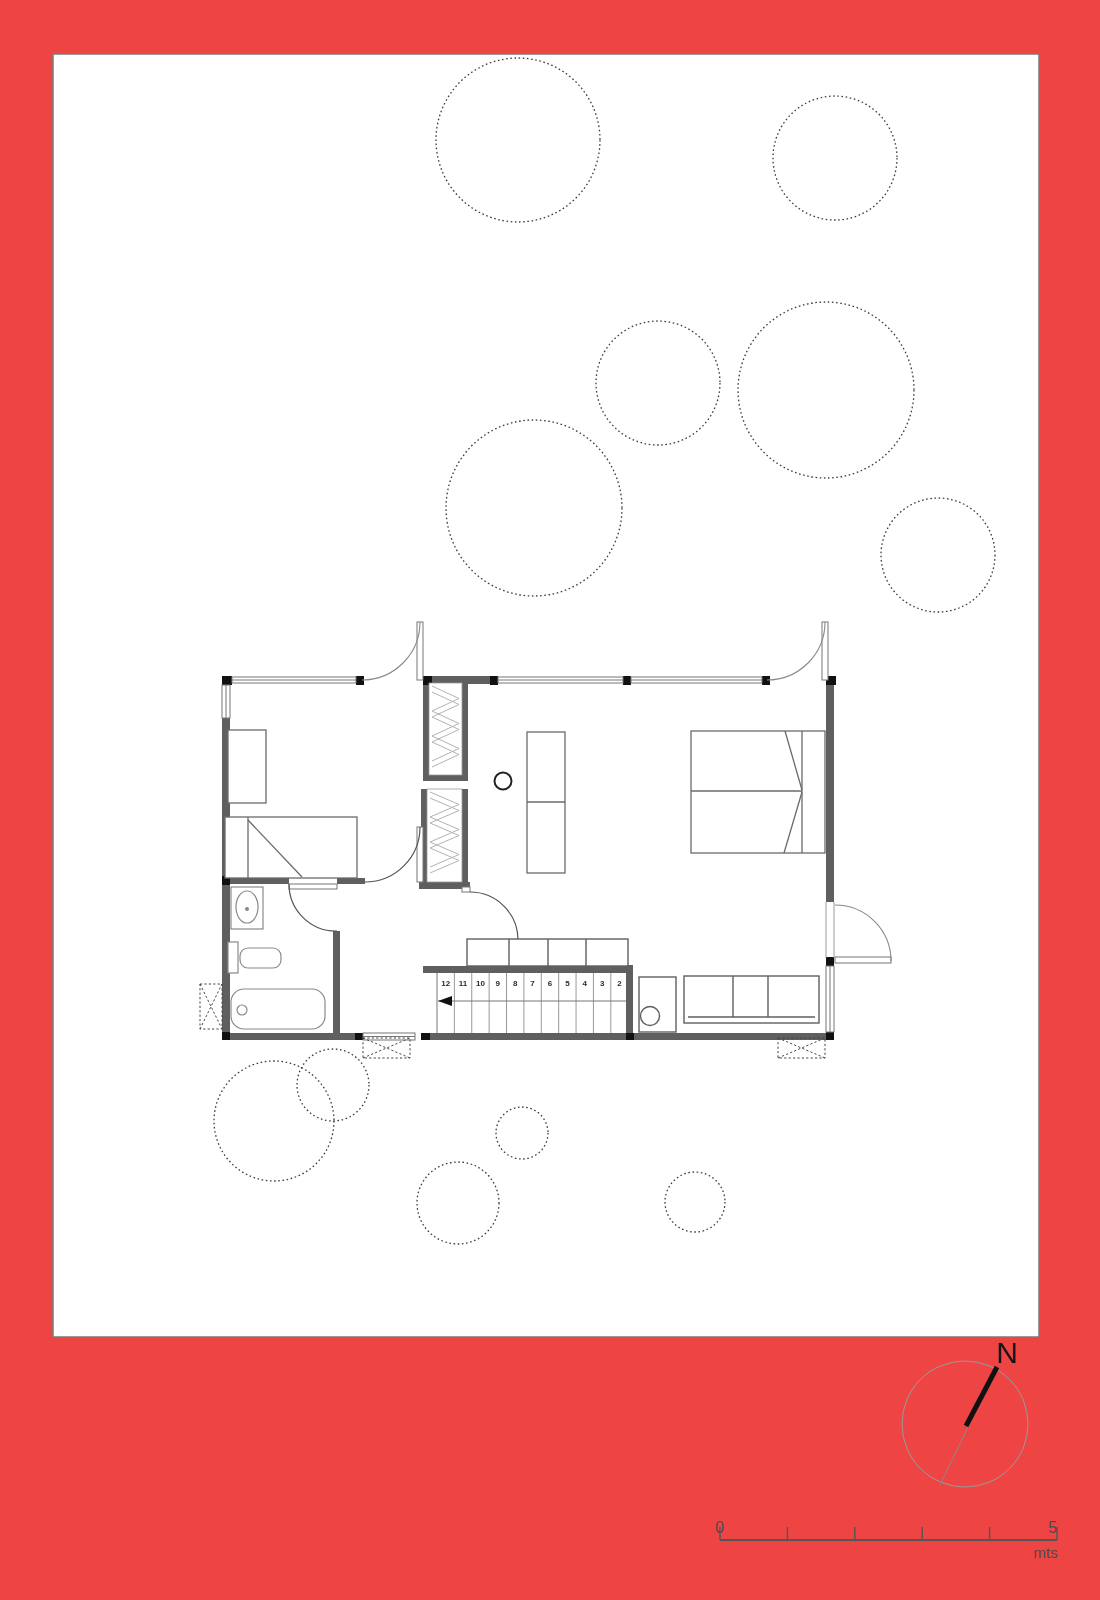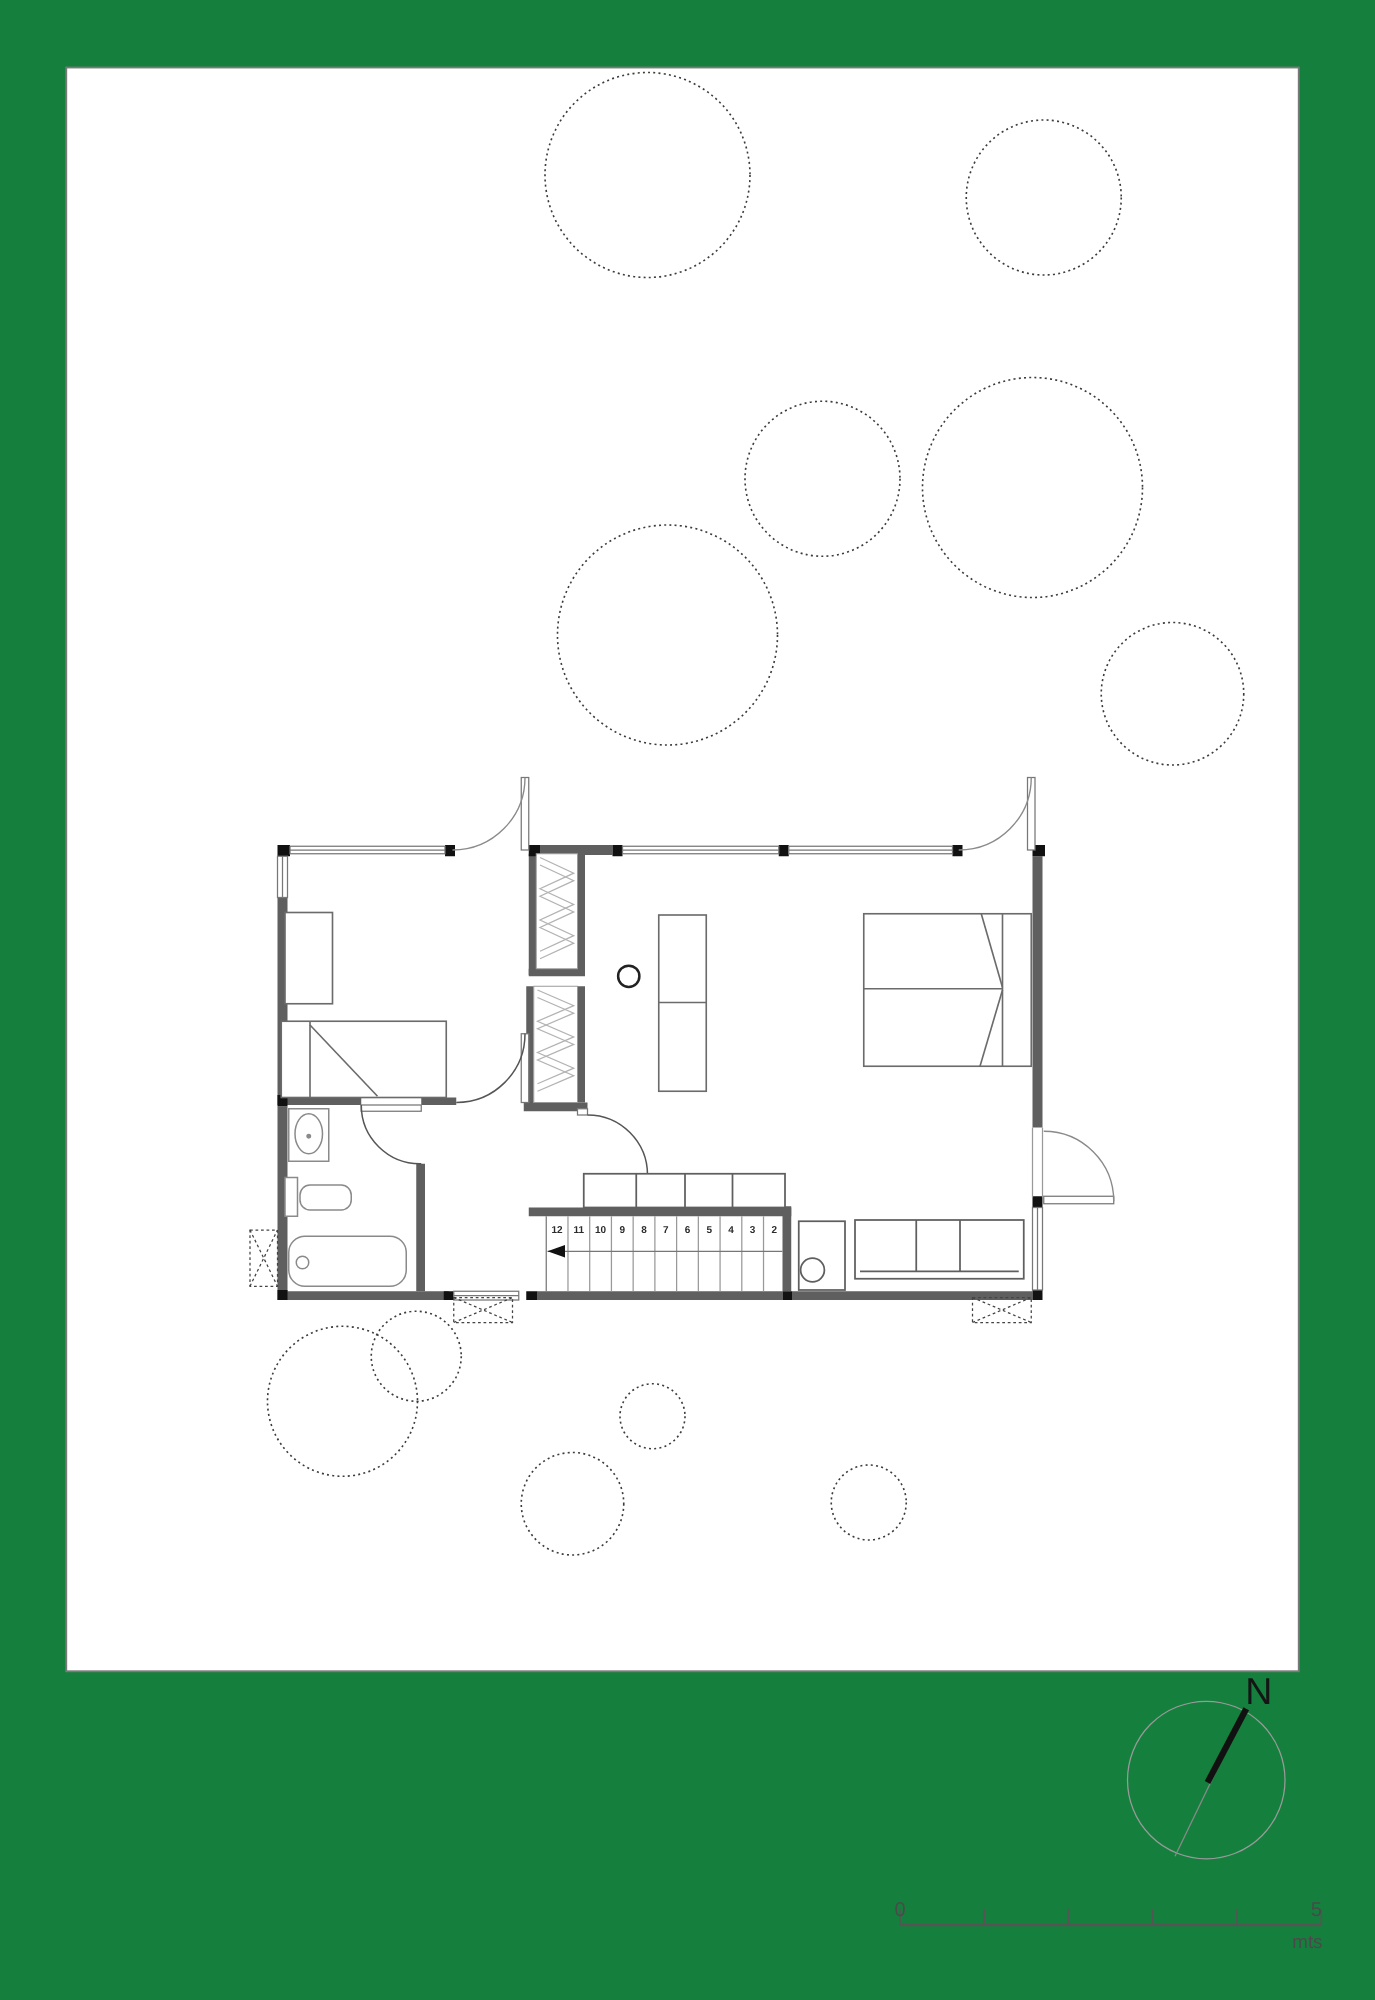--- a/index.html
+++ b/index.html
@@ -1,16 +1,16 @@
 <!DOCTYPE html>
 <html><head>
 <meta charset="utf-8">
 <style>
   html,body{margin:0;padding:0;background:#ffffff;}
-  .page{position:relative;width:1100px;height:1600px;background:#15803d;overflow:hidden;
+  .page{position:relative;width:1100px;height:1600px;background:#ef4444;overflow:hidden;
         font-family:"Liberation Sans", sans-serif;text-decoration:underline;}
   svg{position:absolute;left:0;top:0;}
   text{font-family:"Liberation Sans", sans-serif;}
   .stair-num{font-size:8px;font-weight:bold;fill:#2b2b2b;}
   .scale-label{font-size:16px;fill:#4a4a4a;}
   .unit-label{font-size:15px;fill:#4a4a4a;}
   .north-label{font-size:30px;font-weight:300;fill:#151515;}
 </style>
 </head>
 <body>

